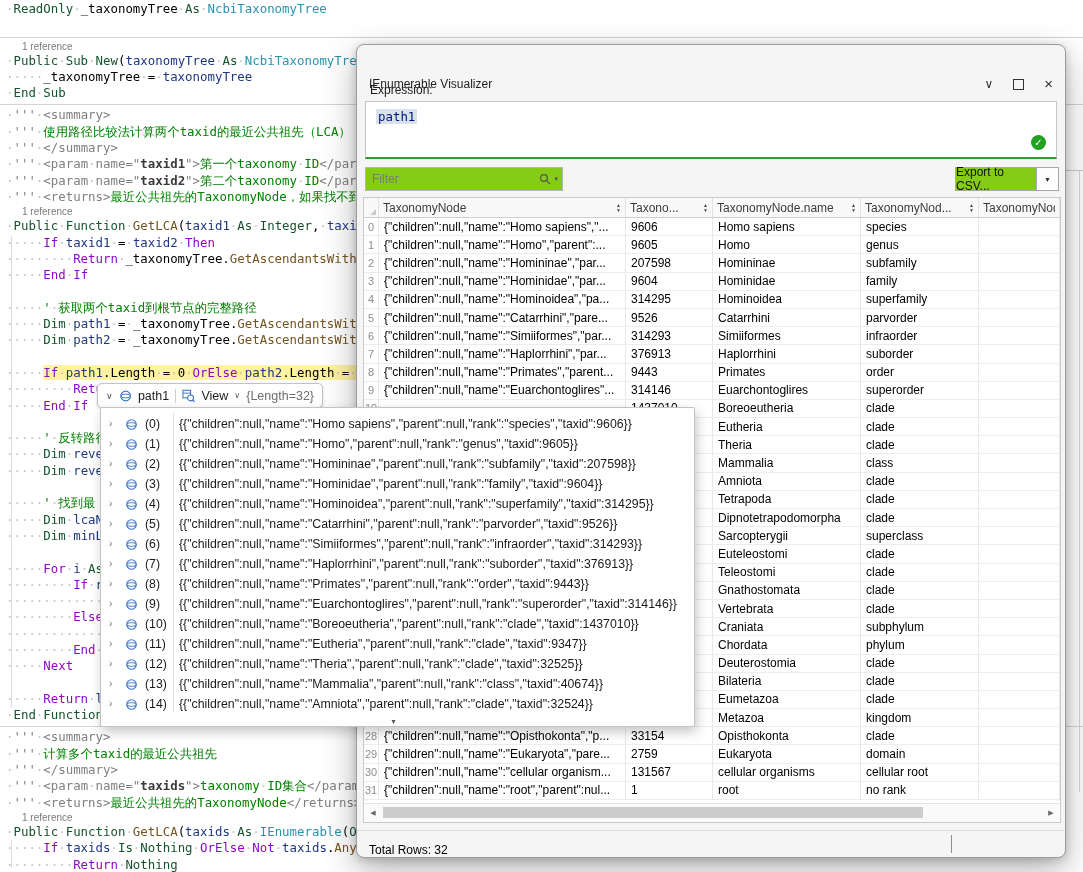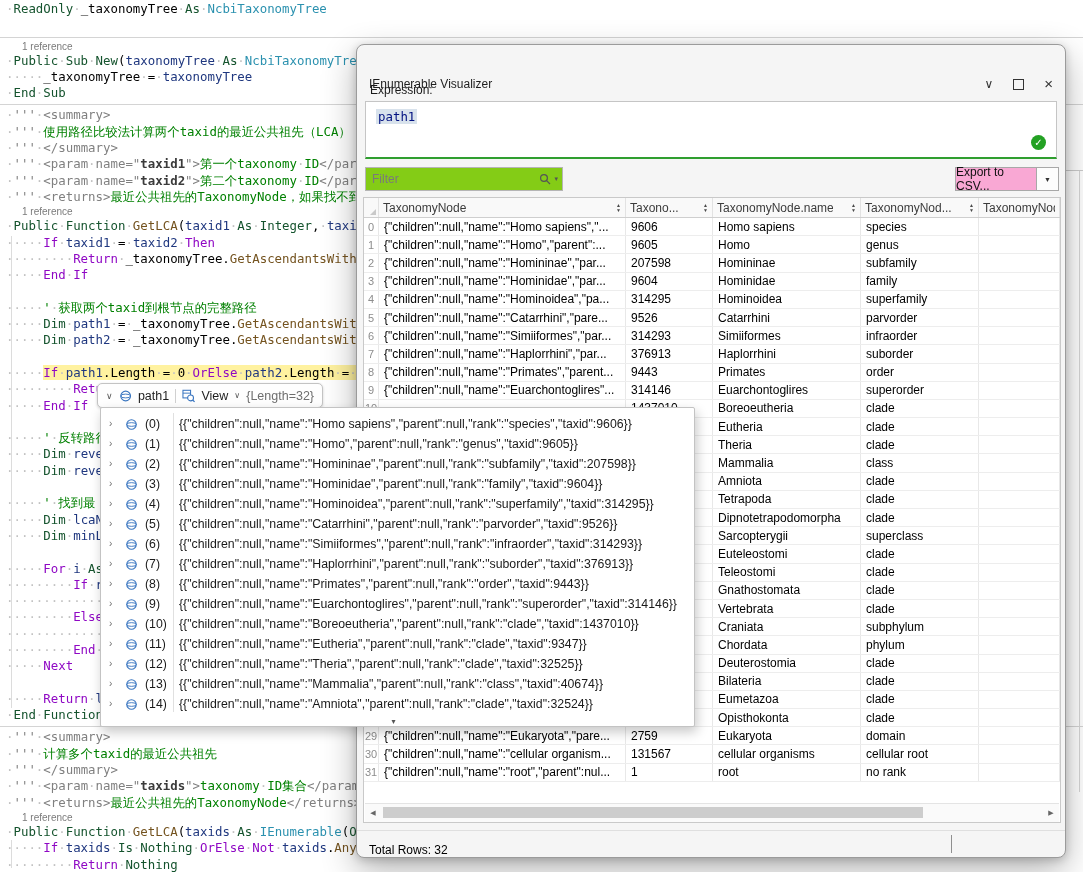--- a/index.html
+++ b/index.html
@@ -37,21 +37,21 @@
               font-size:12.4px;color:#001080;background:#d8e2ec;padding:0 2px;}
   .valid-badge{position:absolute;right:10px;bottom:7px;width:15px;height:15px;border-radius:50%;
                background:#23a123;color:#fff;font-size:10px;line-height:15px;text-align:center;}
   .filter-box{position:absolute;left:8px;top:122px;width:198px;height:24px;background:#84cc16;
               border:1px solid #b5b5b5;box-sizing:border-box;}
   .filter-box input{position:absolute;inset:0;border:0;outline:0;padding:0 36px 0 6px;font-size:12px;
                     font-family:"Liberation Sans",sans-serif;background:transparent;color:#333;}
   .filter-box input::placeholder{color:#7a7a7a;}
   .filter-icons{position:absolute;right:4px;top:0;height:22px;display:flex;align-items:center;gap:3px;color:#555;}
   .export-btn{position:absolute;left:598px;top:122px;height:24px;display:flex;box-sizing:border-box;}
-  .export-main{width:82px;border:1px solid #a8a8a8;background:#f9a8d4;font-size:12px;color:#111;
+  .export-main{width:82px;border:1px solid #a8a8a8;background:#84cc16;font-size:12px;color:#111;
                display:flex;align-items:center;justify-content:center;box-sizing:border-box;}
   .export-dd{width:22px;border:1px solid #a8a8a8;border-left:0;background:#fdfdfd;font-size:7px;color:#333;
              display:flex;align-items:center;justify-content:center;box-sizing:border-box;}
 
   .grid{position:absolute;left:6px;top:152px;width:698px;height:626px;background:#fff;
         border:1px solid #c9c9c9;box-sizing:border-box;overflow:hidden;}
   .g-header{display:grid;grid-template-columns:15px 247px 87px 148px 118px 1fr;height:20px;
             background:#f9f9f9;border-bottom:1px solid #cfcfcf;box-sizing:border-box;}
   .hcell{border-right:1px solid #e2e2e2;padding:0 4px;font-size:12px;color:#3c3c3c;display:flex;
          align-items:center;overflow:hidden;white-space:nowrap;box-sizing:border-box;position:relative;gap:16px;}
@@ -385,20 +385,28 @@
         </div>
         <div class="g-row">
           <div class="cell num">26</div>
           <div class="cell"></div>
           <div class="cell"></div>
           <div class="cell">Eumetazoa</div>
           <div class="cell">clade</div>
           <div class="cell"> </div>
         </div>
         <div class="g-row">
+          <div class="cell num">27</div>
+          <div class="cell"></div>
+          <div class="cell"></div>
+          <div class="cell">Metazoa</div>
+          <div class="cell">kingdom</div>
+          <div class="cell"> </div>
+        </div>
+        <div class="g-row">
           <div class="cell num">28</div>
           <div class="cell">{"children":null,"name":"Opisthokonta","p...</div>
           <div class="cell">33154</div>
           <div class="cell">Opisthokonta</div>
           <div class="cell">clade</div>
           <div class="cell"> </div>
         </div>
         <div class="g-row">
           <div class="cell num">29</div>
           <div class="cell">{"children":null,"name":"Eukaryota","pare...</div>

